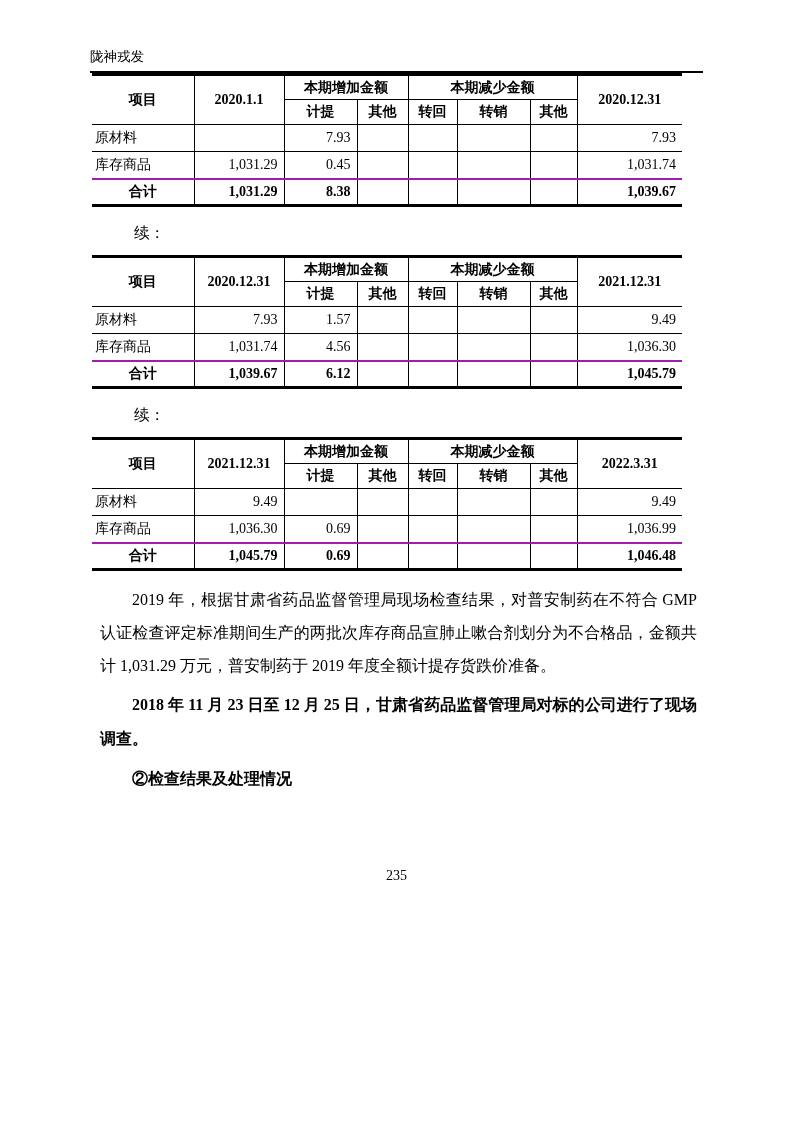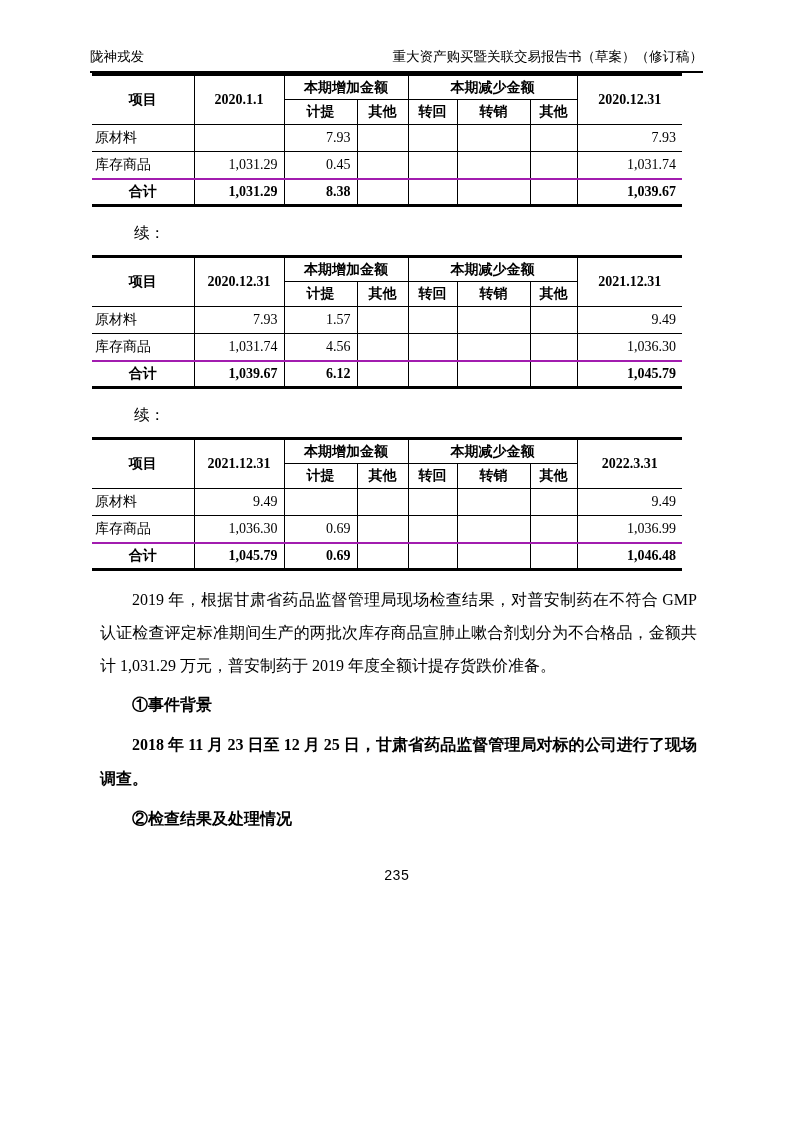--- a/index.html
+++ b/index.html
@@ -73,31 +73,29 @@
     line-height:34px;
     margin:6px 0;
   }
   .gap-s { margin-top:6px; }
   
   .page-footer {
     position:absolute;
     left:0; right:0; bottom:62px;
     text-align:center;
     font-size:14px;
-    font-family:Liberation Mono, monospace;
   }
 </style>
 </head>
 <body>
 
 <div class="page">
 
   <div class="doc-header">
     <span>陇神戎发</span>
-    <span>重大资产购买暨关联交易报告书（草案）（修订稿）</span>
   </div>
 
 
   <table class="t">
     <colgroup>
       <col style="width:102px">
         <col style="width:90px">
         <col style="width:73px">
         <col style="width:51px">
       <col style="width:49px">
@@ -268,20 +266,19 @@
       <td class="r"></td>
       <td class="r"></td>
       <td class="r"></td>
       <td class="no-r r">1,046.48</td>
     </tr>
   </tbody>
     </table>
 
   <div class="bodytext">
     <p class="para">2019 年，根据甘肃省药品监督管理局现场检查结果，对普安制药在不符合 GMP 认证检查评定标准期间生产的两批次库存商品宣肺止嗽合剂划分为不合格品，金额共计 1,031.29 万元，普安制药于 2019 年度全额计提存货跌价准备。</p>
-    <p class="subhead gap-s">①事件背景</p>
     <p class="para kai gap-s">2018 年 11 月 23 日至 12 月 25 日，甘肃省药品监督管理局对标的公司进行了现场调查。</p>
     <p class="subhead gap-s">②检查结果及处理情况</p>
   </div>
 
   <div class="page-footer">235</div>
 
 </div>
 
 </body></html>

